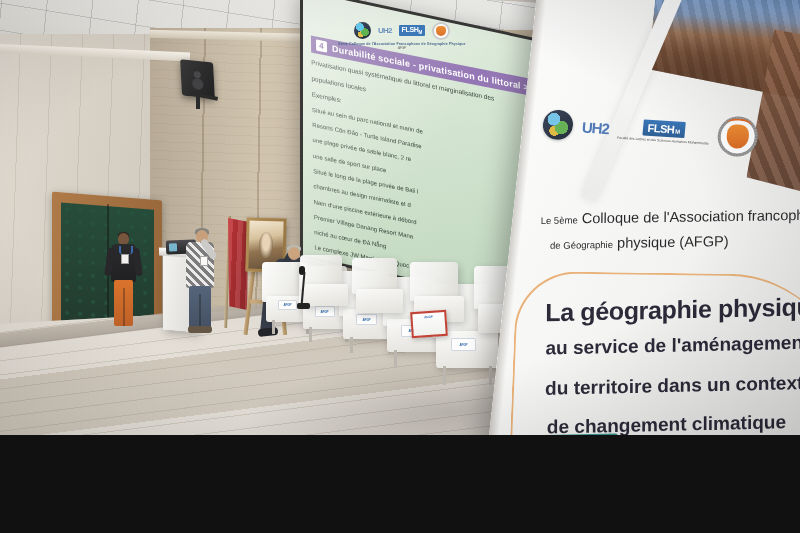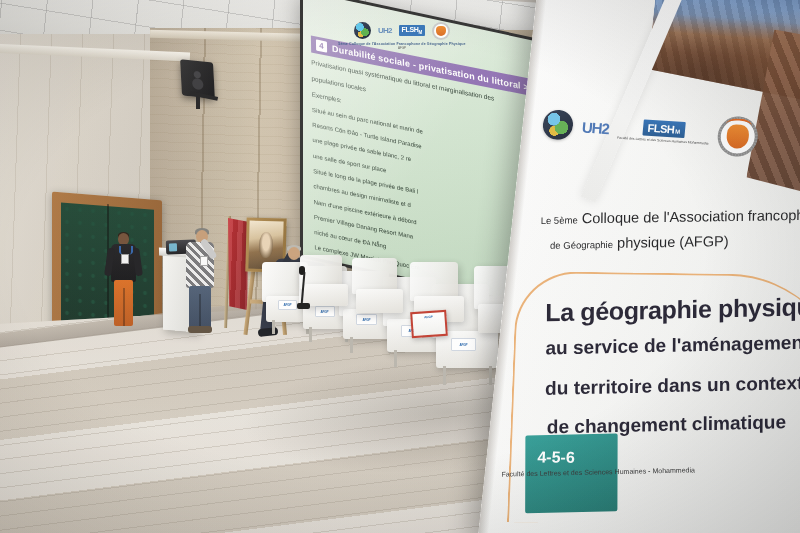--- a/index.html
+++ b/index.html
@@ -1,18 +1,18 @@
 <!DOCTYPE html>
 <html><head>
 <meta charset="utf-8">
 <title>Conference Hall Photo</title>
 <style>
   html,body{margin:0;padding:0;background:#111;}
   #stage{
-    position:relative;width:800px;height:533px;overflow:hidden;
+    position:relative;width:800px;height:435px;overflow:hidden;
     font-family:"Liberation Sans", sans-serif;
     background:#cfc9c1;
   }
   
   .ceiling{
     position:absolute;left:-40px;top:-10px;width:700px;height:80px;
     background:
       repeating-linear-gradient(96deg, rgba(255,255,255,.0) 0 44px, rgba(150,150,150,.45) 44px 45px),
       repeating-linear-gradient(6deg, rgba(255,255,255,.0) 0 26px, rgba(150,150,150,.40) 26px 27px),
       linear-gradient(180deg,#f2f2f0 0%, #e3e3e0 60%, #d6d5d1 100%);

